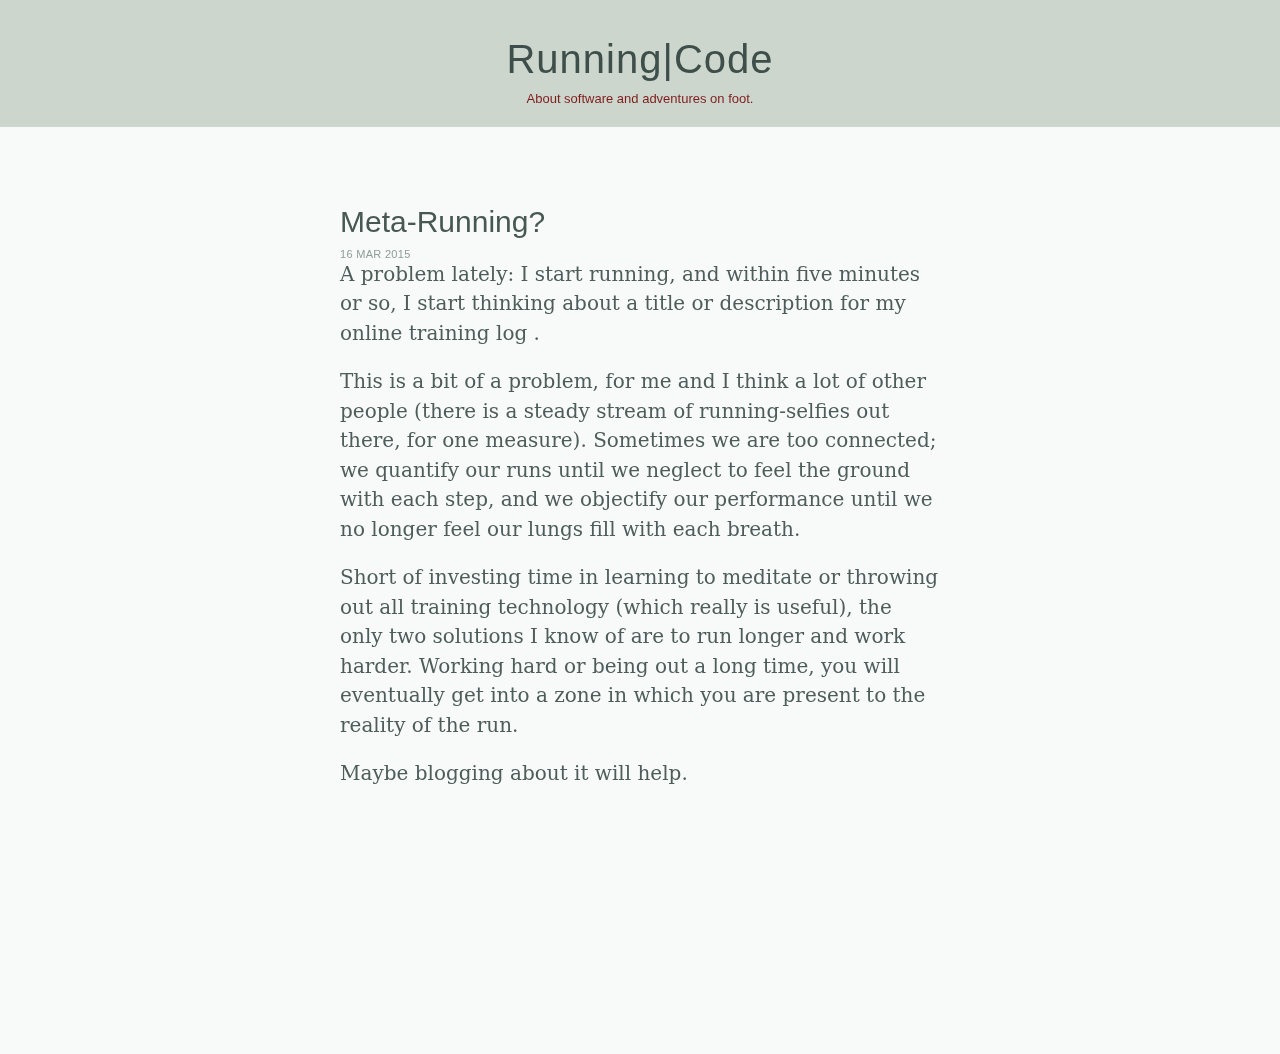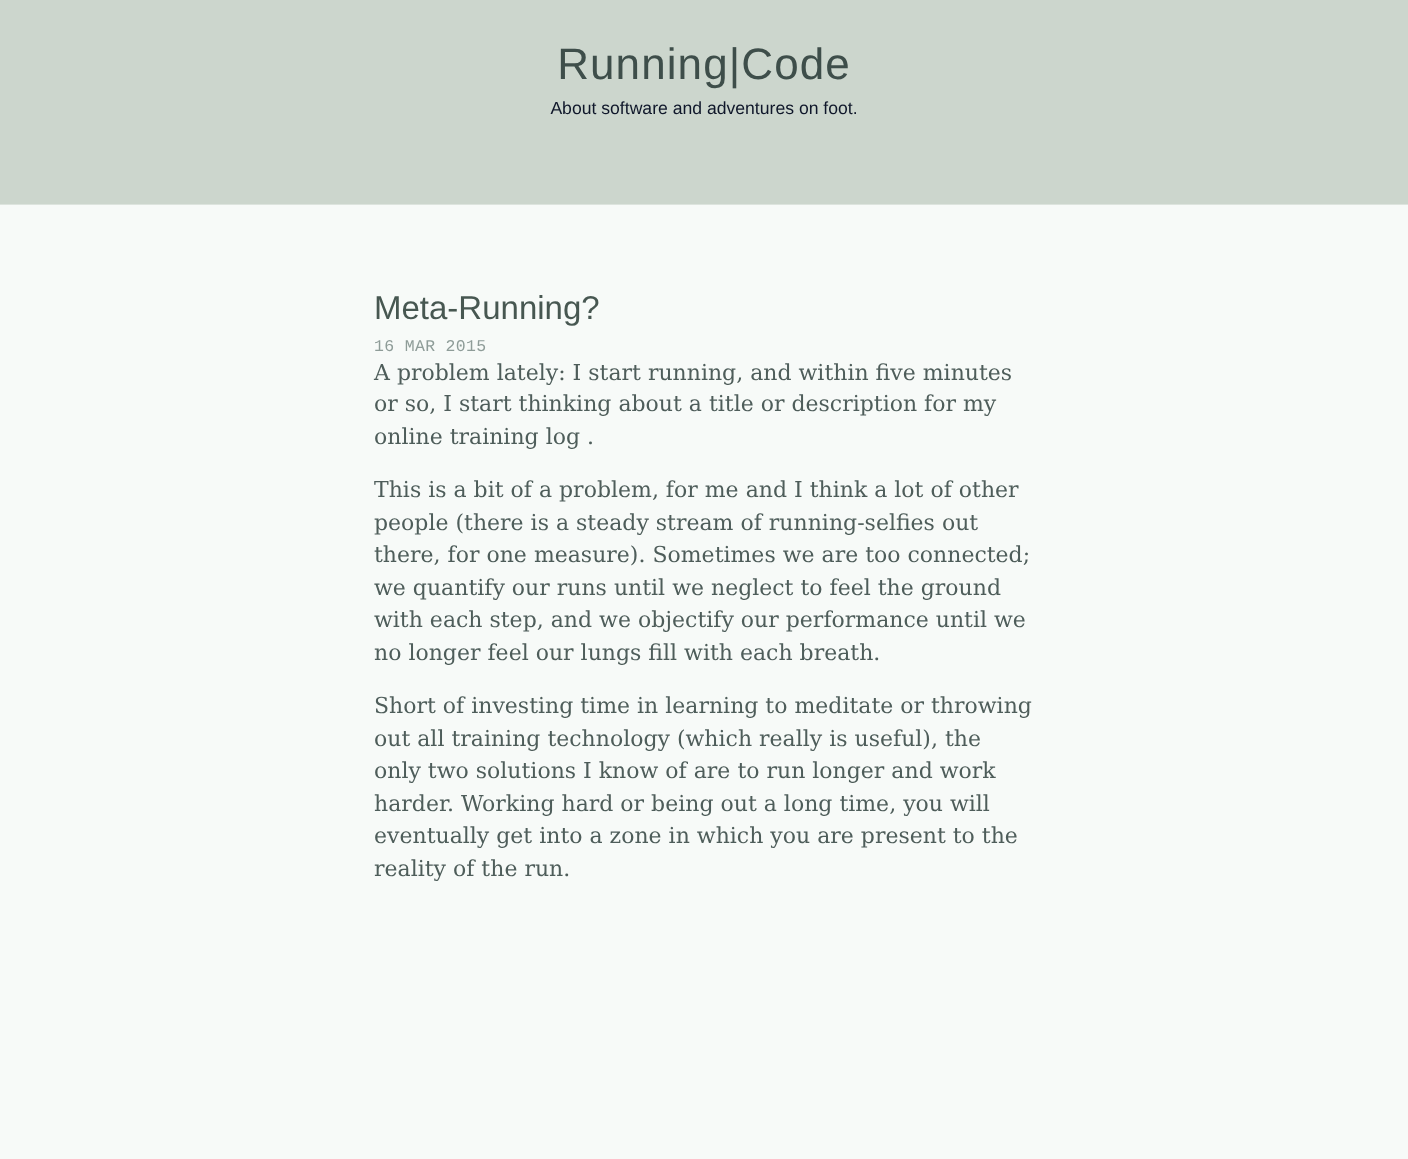--- a/index.html
+++ b/index.html
@@ -11,65 +11,65 @@
   }
   body {
     width: 1280px;
     min-height: 1054px;
     overflow: hidden;
   }
 
   
   .masthead {
     background: #ccd6cd;
-    height: 186px;
+    height: 127px;
     text-align: center;
     padding-top: 38px;
   }
   .site-title {
     display: inline-block;
     margin: 0;
     font-size: 40px;
     line-height: 1.05;
     font-weight: 300;
     letter-spacing: 1px;
     color: #3e4e4a;
     text-decoration: none;
     font-family: "Liberation Sans", "DejaVu Sans", sans-serif;
     cursor: pointer;
   }
   .site-subtitle {
     margin: 11px 0 0 0;
-    font-size: 16px;
+    font-size: 13px;
     font-weight: 300;
-    color: #0f172a;
+    color: #7f1d1d;
     font-family: "Liberation Sans", "DejaVu Sans", sans-serif;
   }
 
   
   .container {
     width: 600px;
     margin: 0 auto;
   }
   .post { padding-top: 78px; }
   .post-title {
     margin: 0;
     font-size: 30px;
     line-height: 1.15;
     font-weight: 300;
     color: #47575250;
     color: #475751;
     font-family: "Liberation Sans", "DejaVu Sans", sans-serif;
   }
   .post-date {
     margin: 8px 0 0 0;
-    font-size: 15px;
+    font-size: 11px;
     letter-spacing: 0.3px;
     color: #8e9c98;
-    font-family: Liberation Mono, monospace;
+    font-family: Liberation Sans, sans-serif;
   }
   .post-body { }
   .post-body p {
     margin: 0 0 19px 0;
     font-family: "DejaVu Serif", "Liberation Serif", serif;
     font-size: 20px;
     line-height: 29.5px;
     color: #4e5d5a;
   }
 
@@ -110,18 +110,19 @@
 </header>
 
 <main class="container">
   <article class="post">
     <h1 class="post-title">Meta-Running?</h1>
     <p class="post-date">16 MAR 2015</p>
     <div class="post-body">
       <p>A problem lately: I start running, and within five minutes or so, I start thinking about a title or description for my online training log .</p>
       <p>This is a bit of a problem, for me and I think a lot of other people (there is a steady stream of running-selfies out there, for one measure). Sometimes we are too connected; we quantify our runs until we neglect to feel the ground with each step, and we objectify our performance until we no longer feel our lungs fill with each breath.</p>
       <p>Short of investing time in learning to meditate or throwing out all training technology (which really is useful), the only two solutions I know of are to run longer and work harder. Working hard or being out a long time, you will eventually get into a zone in which you are present to the reality of the run.</p>
+      <p>Maybe blogging about it will help.</p>
     </div>
   </article>
 </main>
 
 <footer class="site-footer">
 </footer>
 
 </body></html>

